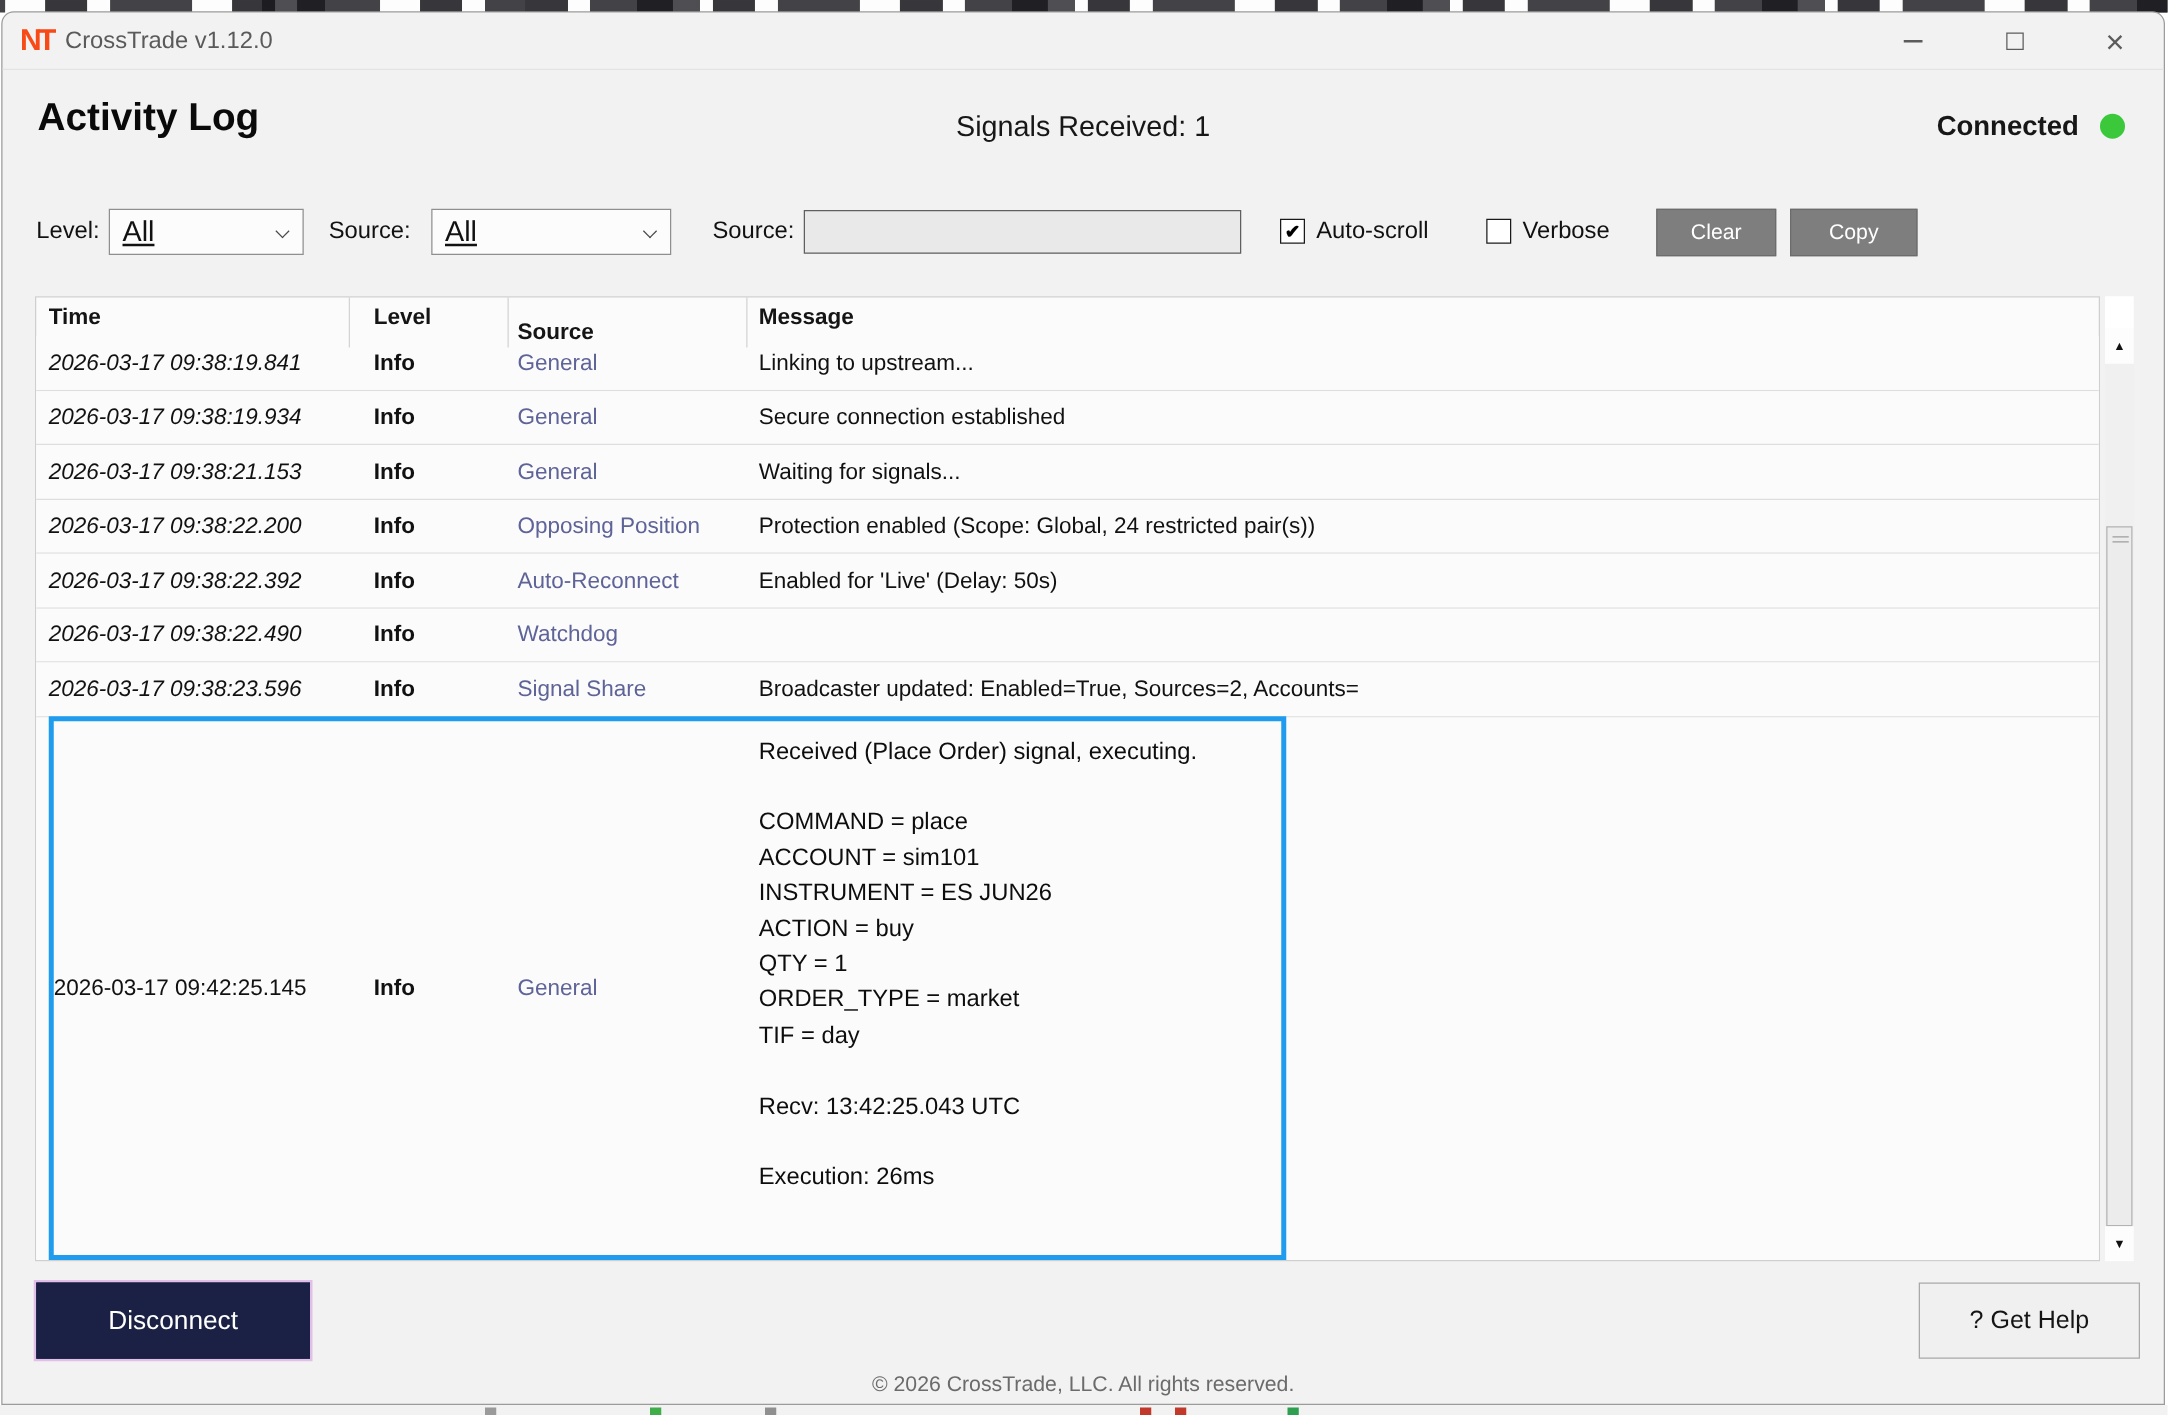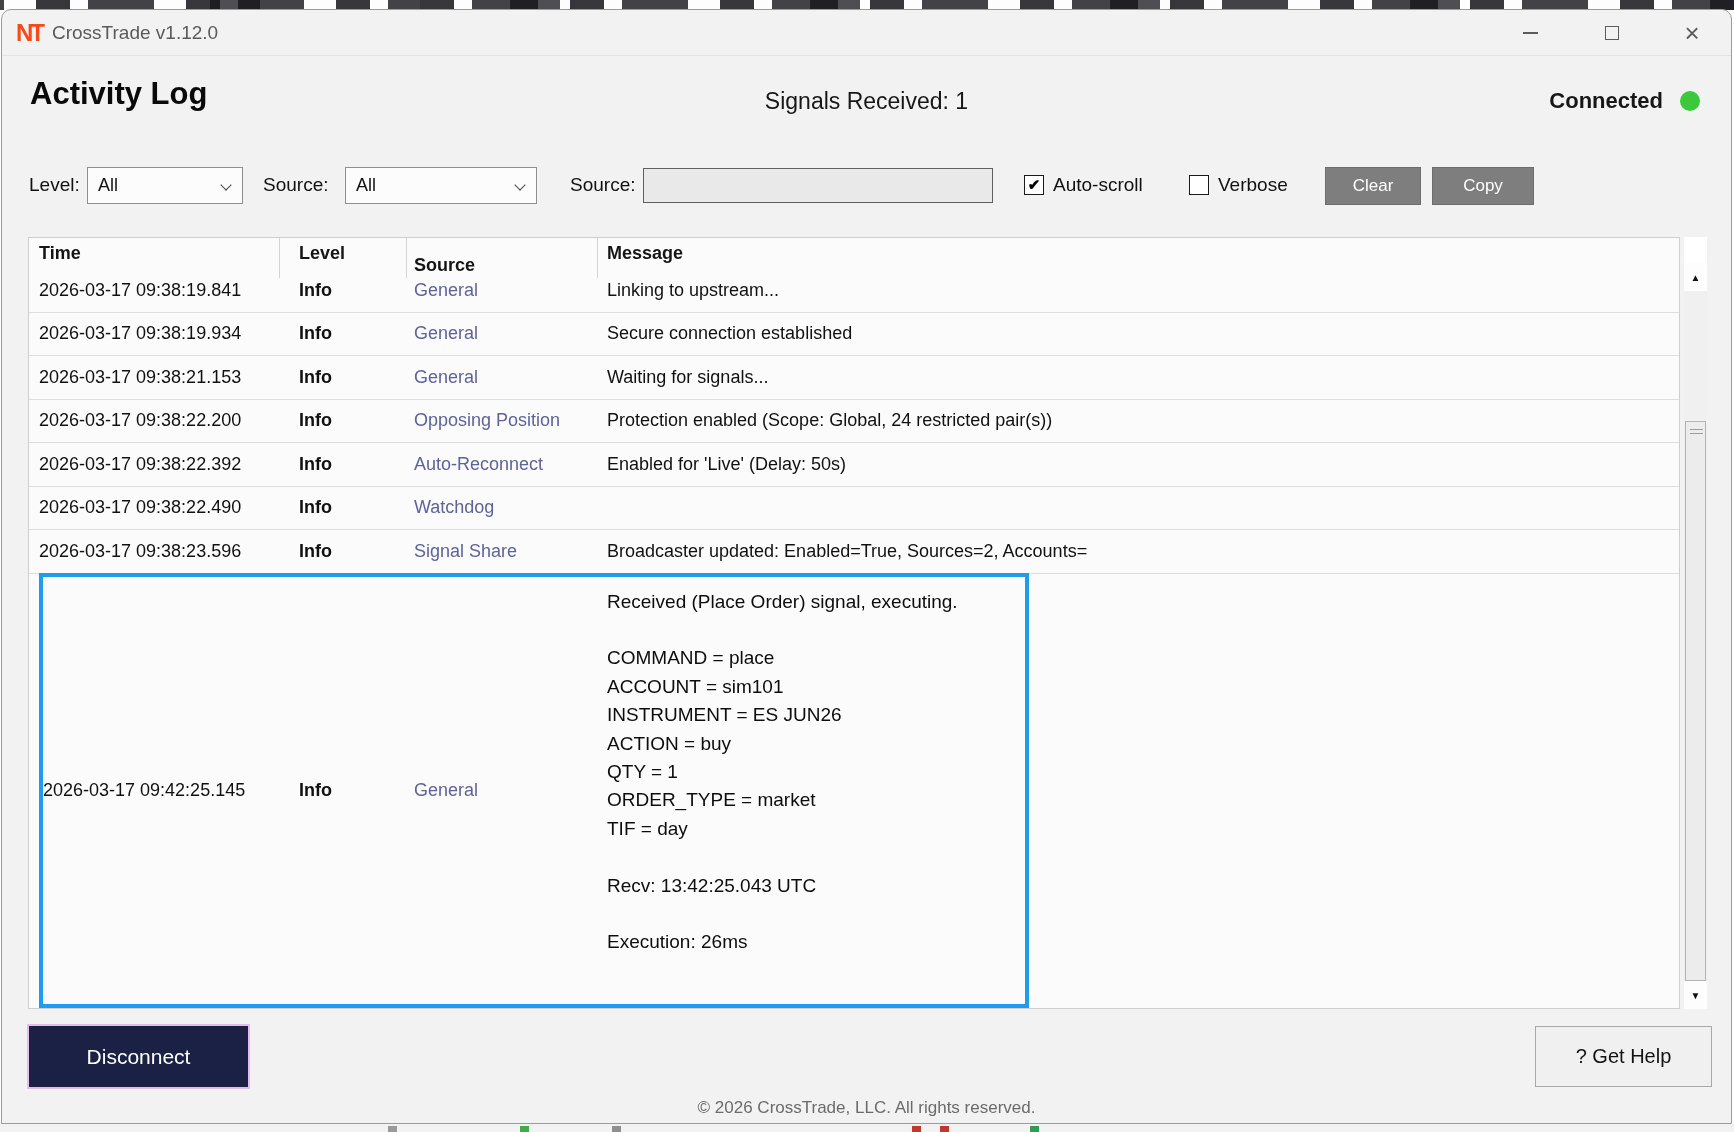--- a/index.html
+++ b/index.html
@@ -33,21 +33,21 @@
   .signals { position:absolute; left:0; top:78px; width:100%; text-align:center; font-size:23px; color:#171717; }
   .conn-wrap { position:absolute; right:31px; top:78px; display:flex; align-items:center; gap:17px; }
   .conn-text { font-size:22px; color:#171717;font-weight:bold; }
   .conn-dot { width:20px; height:20px; border-radius:50%; background:#3bc83b; }
 
   
   .filterbar { position:absolute; left:0; top:157px; width:100%; height:38px; }
   .flabel { position:absolute; top:7px; font-size:19px; color:#111; }
   .lab-level { left:27px; } .lab-source { left:261px; } .lab-search { left:568px; }
   .select { position:absolute; top:0; height:37px; background:#fcfcfc; border:1px solid #8f8f8f;
-    display:flex; align-items:center; padding-left:10px; font-size:18px; }
+    display:flex; align-items:center; padding-left:10px; font-size:23px;text-decoration:underline; }
   .sel-level { left:85px; width:156px; } .sel-source { left:343px; width:192px; }
   .chev { position:absolute; right:12px; top:13px; width:8px; height:8px;
     border-right:1.7px solid #4a4a4a; border-bottom:1.7px solid #4a4a4a; transform:rotate(45deg); }
   .search-input { position:absolute; left:641px; top:1px; width:350px; height:35px;
     background:#e9e9e9; border:1px solid #5f5f5f; font-size:18px; padding:0 8px; outline:none; }
   .cbx { position:absolute; top:8px; width:20px; height:20px; background:#fff; border:1.8px solid #1a1a1a;
     display:flex; align-items:center; justify-content:center; font-size:15px; font-weight:bold; color:#000; }
   .cbx-autoscroll { left:1022px; } .cbx-verbose { left:1187px; }
   .cbxlab-autoscroll { left:1051px; } .cbxlab-verbose { left:1216px; }
   .gbtn { position:absolute; top:0; height:38px; background:#7e7e7e; border:1px solid #6c6c6c;
@@ -57,21 +57,21 @@
   
   .logtable { position:absolute; left:26px; top:227px; width:1652px; height:772px;
     background:#fbfbfb; border:1px solid #cfcfcf; display:flex; flex-direction:column; font-size:18px; }
   .thead { display:flex; height:31px; align-items:center; font-weight:bold; color:#151515; position:relative; }
   .h-time { width:250px; padding-left:10px; } .h-level { width:127px; padding-left:20px; }
   .h-source { width:191px; padding-left:8px;margin-top:24px; } .h-msg { flex:1; padding-left:10px; }
   .vdiv { position:absolute; top:0; width:1px; height:40px; background:#d4d4d4; }
   .vd1 { left:250px; } .vd2 { left:377px; } .vd3 { left:568px; }
   .rows { flex:1; display:flex; flex-direction:column; }
   .lrow { display:flex; height:43.5px; align-items:center; border-bottom:1px solid #dedede; background:#fbfbfb; }
-  .c-time { width:250px; padding-left:10px; }
+  .c-time { width:250px; padding-left:10px;font-style:italic; }
   .c-level { width:127px; padding-left:20px; font-weight:bold; }
   .c-source { width:191px; padding-left:8px; color:#5e6398; }
   .c-msg { flex:1; padding-left:10px; }
   .hrow { position:relative; flex:1; background:#fbfbfb; }
   .hbox { position:absolute; left:10px; top:-1px; bottom:0; width:990px; border:4px solid #1f9cee; display:flex; }
   .hc { display:flex; align-items:center; }
   .hc-time { width:236px; }
   .hc-level { width:127px; padding-left:20px; font-weight:bold; }
   .hc-source { width:191px; padding-left:8px; color:#5e6398; }
   .hc-msg { flex:1; display:block; padding:11px 0 0 10px; font-size:19px; line-height:28.4px; color:#0d0d0d; }

